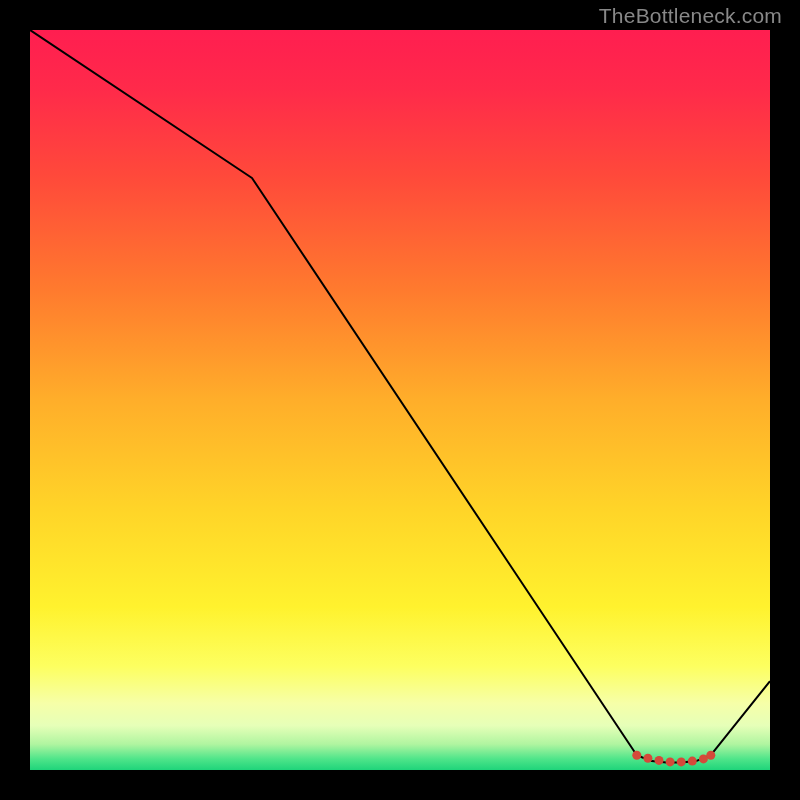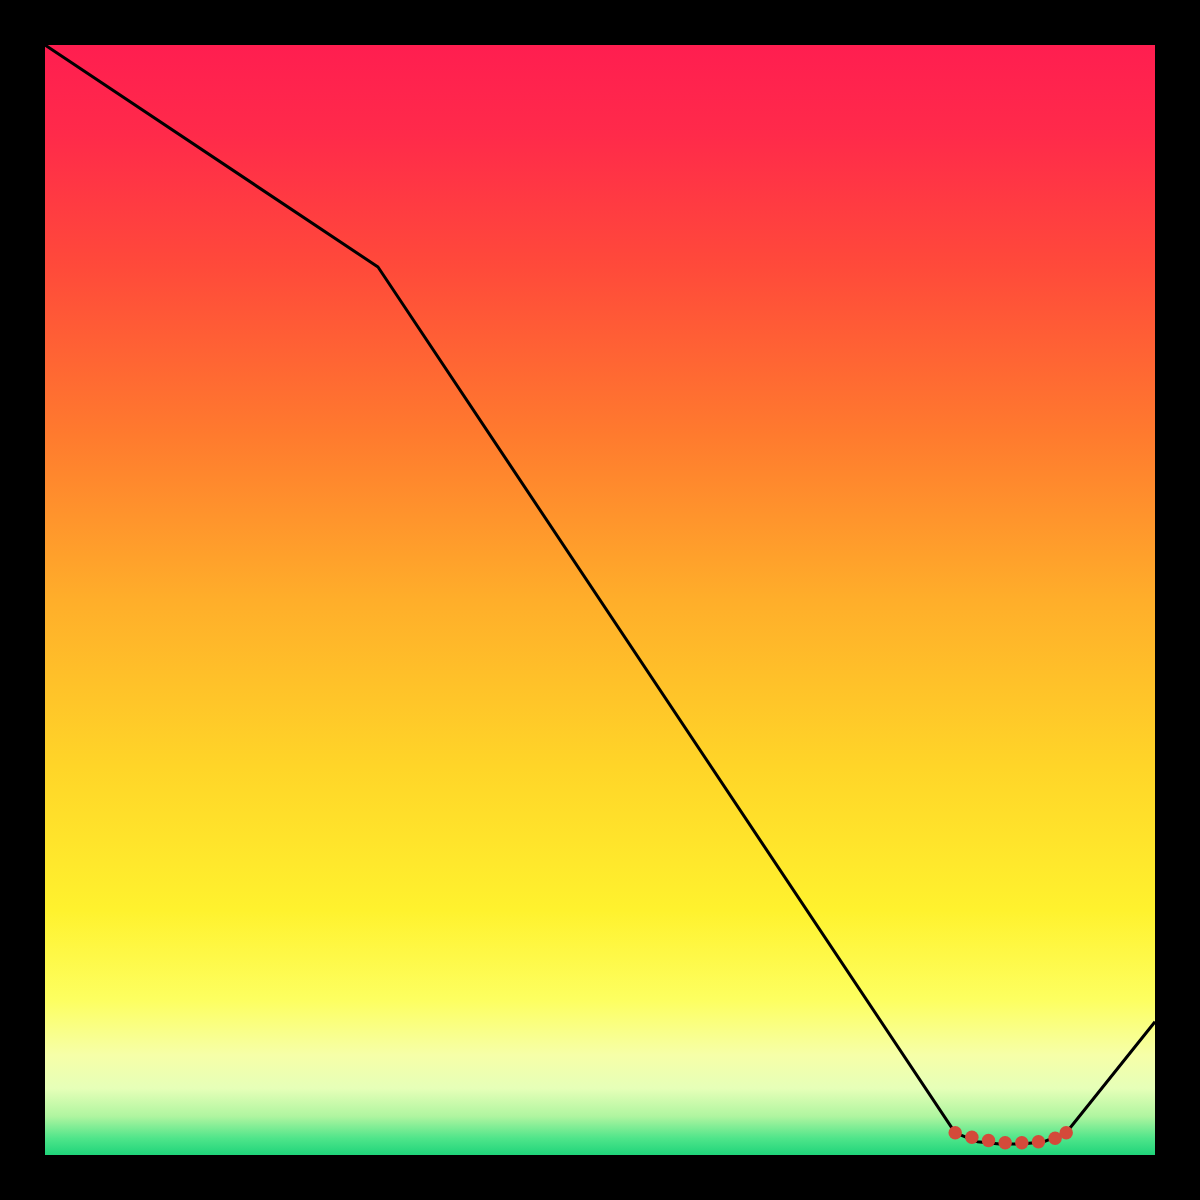--- a/index.html
+++ b/index.html
@@ -47,20 +47,21 @@
     top: 0;
     width: 740px;
     height: 740px;
     z-index: 10;
   }
 </style>
 </head>
 <body>
 <div class="container">
 
+  <div class="watermark">TheBottleneck.com</div>
 
   <div class="plot-frame">
 
     <svg class="plot-bg" viewBox="0 0 740 740" preserveAspectRatio="none">
       <defs>
         <linearGradient id="g1" x1="0" y1="0" x2="0" y2="1">
           <stop offset="0%" stop-color="#ff1e50"></stop>
           <stop offset="8%" stop-color="#ff2a4a"></stop>
           <stop offset="20%" stop-color="#ff4a3a"></stop>
           <stop offset="35%" stop-color="#ff7a2e"></stop>

